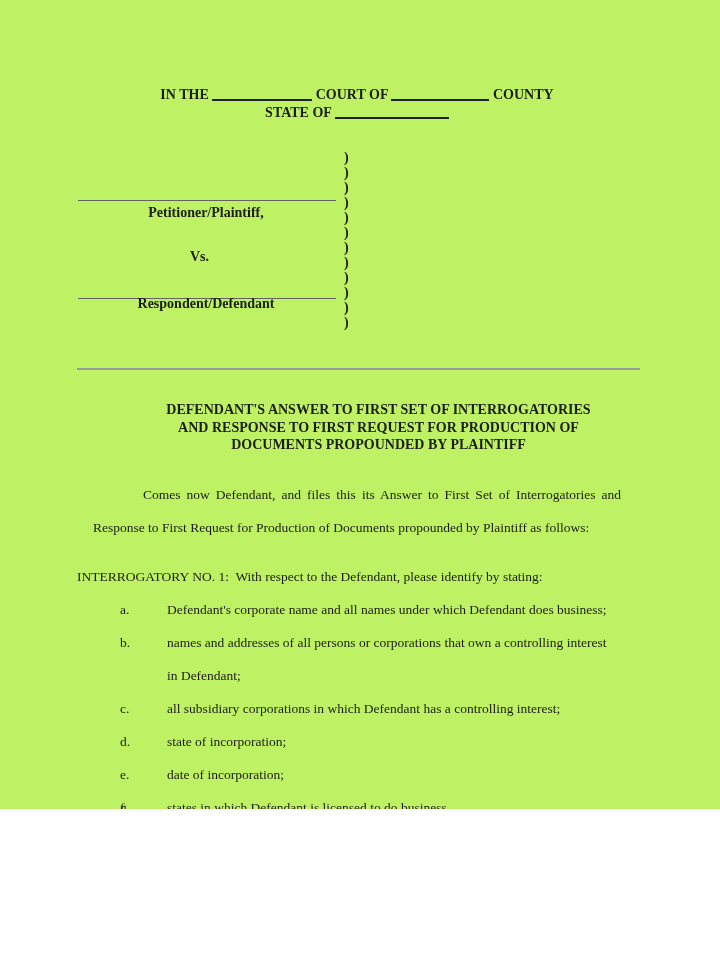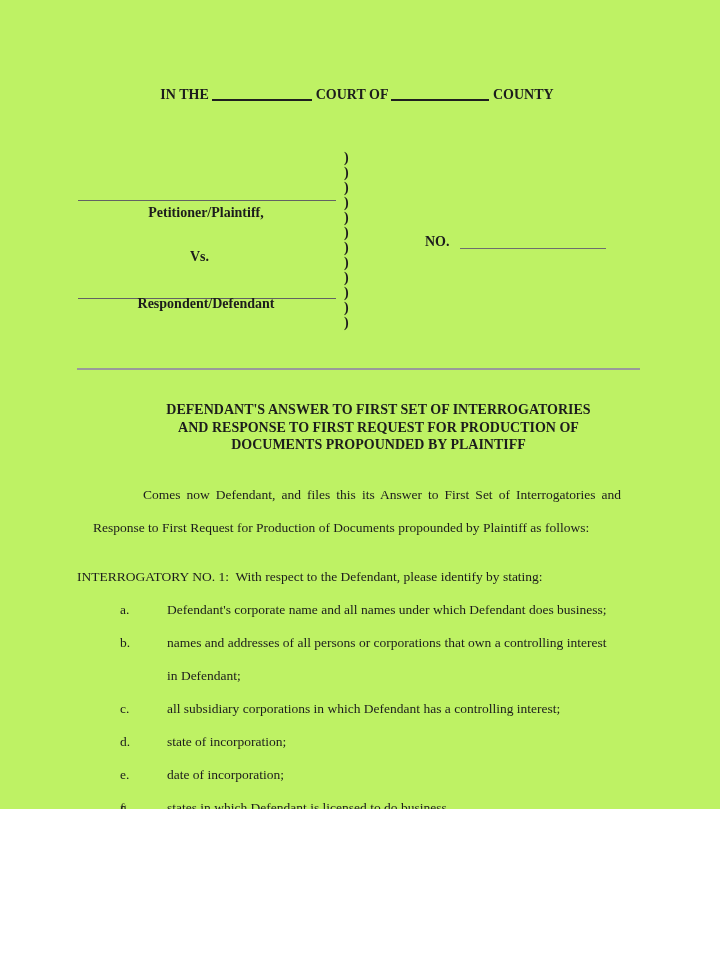--- a/index.html
+++ b/index.html
@@ -169,20 +169,24 @@
 <div class="page">
 
   <header class="court-header">
     <div>
       <span>IN THE</span>
       <span class="blank blank-w100"></span>
       <span>COURT OF</span>
       <span class="blank blank-w98"></span>
       <span>COUNTY</span>
     </div>
+    <div>
+      <span>STATE OF</span>
+      <span class="blank blank-w114"></span>
+    </div>
   </header>
 
   <section class="caption">
     <div class="cap-underline line-petitioner"></div>
     <div class="cap-label label-petitioner">Petitioner/Plaintiff,</div>
     <div class="vs-label">Vs.</div>
     <div class="cap-underline line-respondent"></div>
     <div class="cap-label label-respondent">Respondent/Defendant</div>
 
     <div class="paren-column">
@@ -193,24 +197,20 @@
       <span class="paren-row">)</span>
       <span class="paren-row">)</span>
       <span class="paren-row">)</span>
       <span class="paren-row">)</span>
       <span class="paren-row">)</span>
       <span class="paren-row">)</span>
       <span class="paren-row">)</span>
       <span class="paren-row">)</span>
     </div>
 
-    <div class="case-no">
-      <span>NO.</span>
-      <span class="blank-caseno"></span>
-    </div>
   </section>
 
   <div class="divider"></div>
 
   <h1 class="doc-title" style="margin:0;">
     <div>DEFENDANT'S ANSWER TO FIRST SET OF INTERROGATORIES</div>
     <div>AND RESPONSE TO FIRST REQUEST FOR PRODUCTION OF</div>
     <div>DOCUMENTS PROPOUNDED BY PLAINTIFF</div>
   </h1>
 

